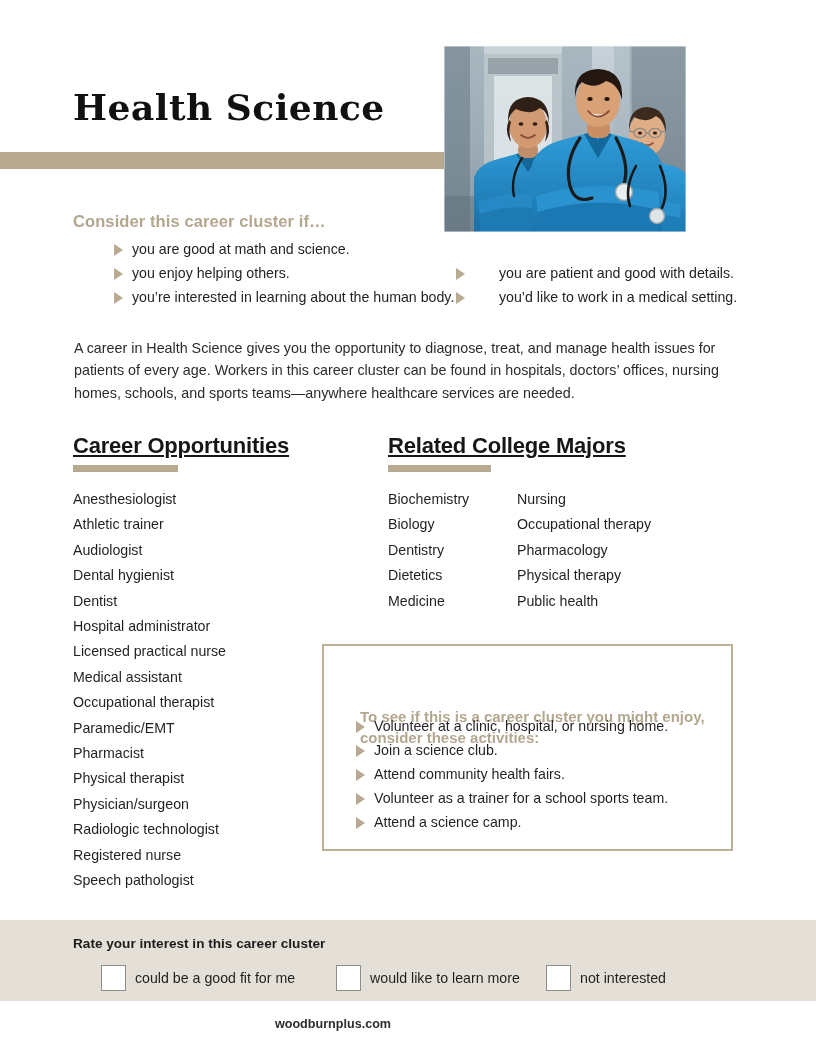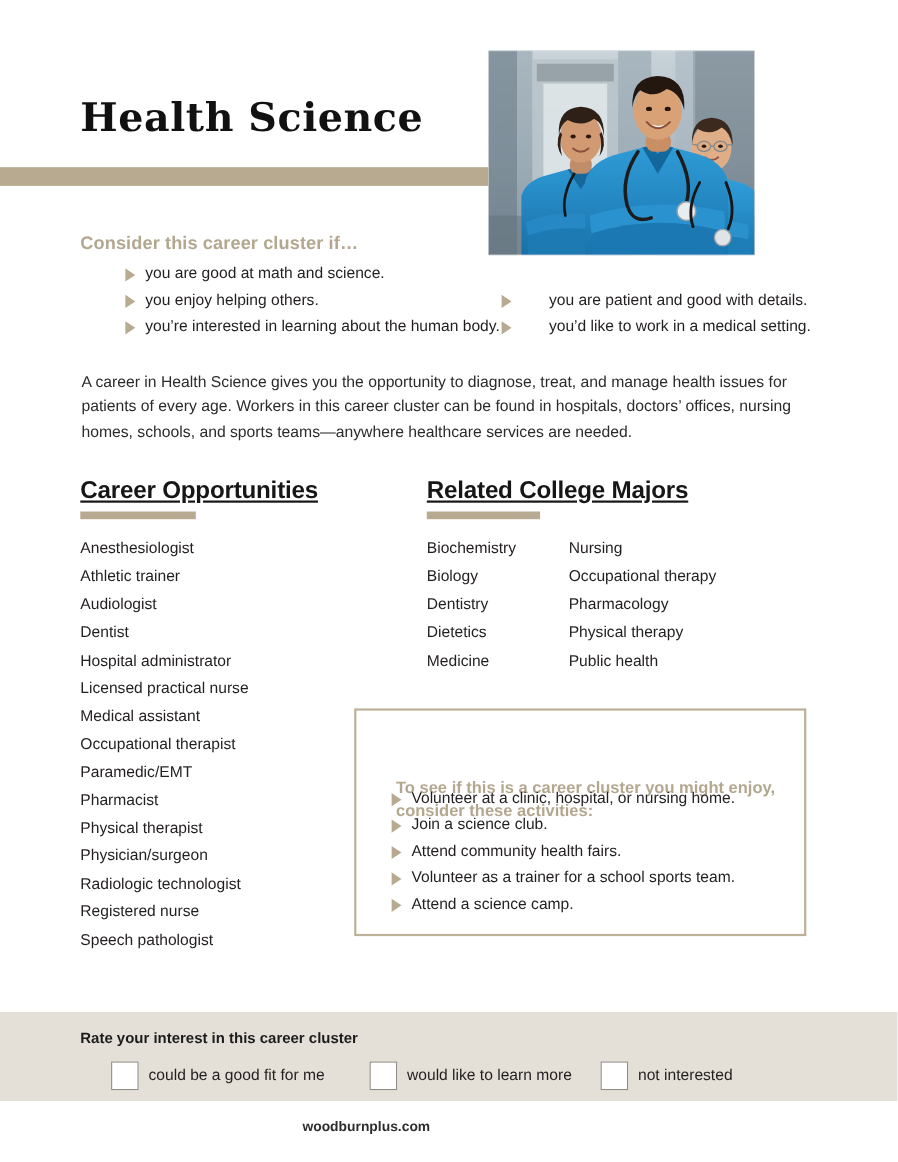--- a/index.html
+++ b/index.html
@@ -356,20 +356,21 @@
 
 <div class="intro">A career in Health Science gives you the opportunity to diagnose, treat, and manage health issues for patients of every age. Workers in this career cluster can be found in hospitals, doctors’ offices, nursing homes, schools, and sports teams—anywhere healthcare services are needed.</div>
 
 <div class="sec-heading" style="left:73px; top:433px;">Career Opportunities</div>
 <div class="sec-rule" style="left:73px; top:465px; width:105px;"></div>
 
 <div class="plain-list" style="left:73px; top:487px;">
   <div>Anesthesiologist</div>
   <div>Athletic trainer</div>
   <div>Audiologist</div>
+  <div>Dental hygienist</div>
   <div>Dentist</div>
   <div>Hospital administrator</div>
   <div>Licensed practical nurse</div>
   <div>Medical assistant</div>
   <div>Occupational therapist</div>
   <div>Paramedic/EMT</div>
   <div>Pharmacist</div>
   <div>Physical therapist</div>
   <div>Physician/surgeon</div>
   <div>Radiologic technologist</div>

